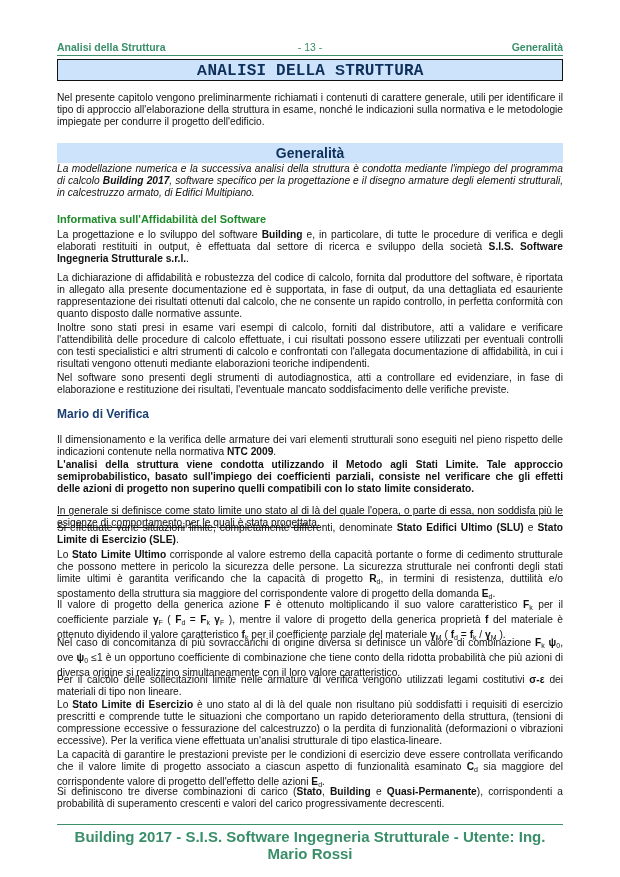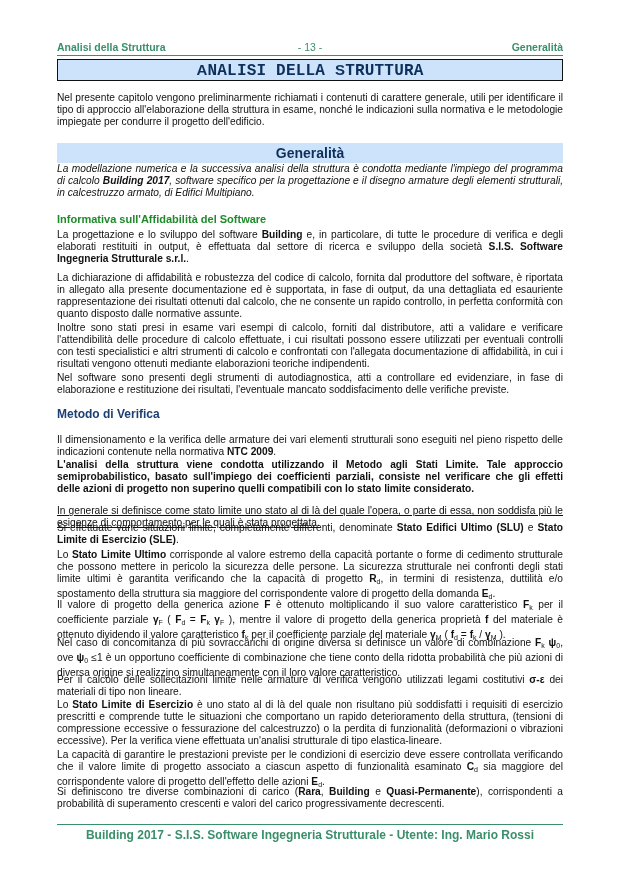--- a/index.html
+++ b/index.html
@@ -18,21 +18,21 @@
                letter-spacing: 0.2px; }
   .title-box .sm { font-size: 16px; font-family: Liberation Mono, monospace; }
   .p { position: absolute; left: 0; width: 506px; font-size: 10.2px; line-height: 12px;
        text-align: justify; }
   .sec { position: absolute; left: 0; width: 506px; height: 20px; background: #cce3fb;
          text-align: center; font-weight: bold; font-size: 14px; line-height: 20px; color: #0d2f5a; }
   .sub-green { position: absolute; left: 0; font-size: 11px; font-weight: bold; color: #1f8a2a; }
   .sub-blue { position: absolute; left: 0; font-size: 12px; font-weight: bold; color: #1c3f72; }
   .ftr-rule { position: absolute; top: 824px; left: 0; width: 506px; height: 1px; background: #3a8f6a; }
   .ftr { position: absolute; top: 828px; left: 0; width: 506px; text-align: center;
-         font-size: 12px; font-weight: bold; color: #3a8f6a; }
+         font-size: 15px; font-weight: bold; color: #3a8f6a; }
   b { font-weight: bold; }
   sub { font-size: 7px; vertical-align: -2px; }
 </style>
 </head>
 <body>
 
 <div class="page">
 
   <div class="hdr">
     <span class="l">Analisi della Struttura</span>
@@ -52,36 +52,36 @@
   <div class="p" style="top:163px;font-style:italic;"><span>La modellazione numerica e la successiva analisi della struttura è condotta mediante l'impiego del programma di calcolo </span><b>Building 2017</b><span>, software specifico per la progettazione e il disegno armature degli elementi strutturali, in calcestruzzo armato, di Edifici Multipiano.</span></div>
 
   <div class="sub-green" style="top:213px;">Informativa sull'Affidabilità del Software</div>
 
   <div class="p" style="top:229px;"><span>La progettazione e lo sviluppo del software </span><b>Building</b><span> e, in particolare, di tutte le procedure di verifica e degli elaborati restituiti in output, è effettuata dal settore di ricerca e sviluppo della società </span><b>S.I.S. Software Ingegneria Strutturale s.r.l.</b><span>.</span></div>
 
   <div class="p" style="top:272px;">La dichiarazione di affidabilità e robustezza del codice di calcolo, fornita dal produttore del software, è riportata in allegato alla presente documentazione ed è supportata, in fase di output, da una dettagliata ed esauriente rappresentazione dei risultati ottenuti dal calcolo, che ne consente un rapido controllo, in perfetta conformità con quanto disposto dalle normative assunte.</div>
   <div class="p" style="top:322px;">Inoltre sono stati presi in esame vari esempi di calcolo, forniti dal distributore, atti a validare e verificare l'attendibilità delle procedure di calcolo effettuate, i cui risultati possono essere utilizzati per eventuali controlli con testi specialistici e altri strumenti di calcolo e confrontati con l'allegata documentazione di affidabilità, in cui i risultati vengono ottenuti mediante elaborazioni teoriche indipendenti.</div>
   <div class="p" style="top:372px;">Nel software sono presenti degli strumenti di autodiagnostica, atti a controllare ed evidenziare, in fase di elaborazione e restituzione dei risultati, l'eventuale mancato soddisfacimento delle verifiche previste.</div>
 
-  <div class="sub-blue" style="top:407px;">Metodo di Verifica</div>
+  <div class="sub-blue" style="top:407px;">Mario di Verifica</div>
 
   <div class="p" style="top:434px;"><span>Il dimensionamento e la verifica delle armature dei vari elementi strutturali sono eseguiti nel pieno rispetto delle indicazioni contenute nella normativa </span><b>NTC 2009</b><span>.</span></div>
   <div class="p" style="top:459px;font-weight:bold;">L'analisi della struttura viene condotta utilizzando il Metodo agli Stati Limite. Tale approccio semiprobabilistico, basato sull'impiego dei coefficienti parziali, consiste nel verificare che gli effetti delle azioni di progetto non superino quelli compatibili con lo stato limite considerato.</div>
   <div class="p" style="top:505px;text-decoration:underline;">In generale si definisce come stato limite uno stato al di là del quale l'opera, o parte di essa, non soddisfa più le esigenze di comportamento per le quali è stata progettata.</div>
   <div class="p" style="top:522px;"><span>Si effettuate varie situazioni limite, completamente differenti, denominate </span><b>Stato Edifici Ultimo (SLU)</b><span> e </span><b>Stato Limite di Esercizio (SLE)</b><span>.</span></div>
 
   <div class="p" style="top:549px;"><span>Lo </span><b>Stato Limite Ultimo</b><span> corrisponde al valore estremo della capacità portante o forme di cedimento strutturale che possono mettere in pericolo la sicurezza delle persone. La sicurezza strutturale nei confronti degli stati limite ultimi è garantita verificando che la capacità di progetto </span><b>R</b><sub>d</sub><span>, in termini di resistenza, duttilità e/o spostamento della struttura sia maggiore del corrispondente valore di progetto della domanda </span><b>E</b><sub>d</sub><span>.</span></div>
 
   <div class="p" style="top:599px;"><span>Il valore di progetto della generica azione </span><b>F</b><span> è ottenuto moltiplicando il suo valore caratteristico </span><b>F</b><sub>k</sub><span> per il coefficiente parziale </span><b>γ</b><sub>F</sub><span> ( </span><b>F</b><sub>d</sub><span> = </span><b>F</b><sub>k</sub> <b>γ</b><sub>F</sub><span> ), mentre il valore di progetto della generica proprietà </span><b>f</b><span> del materiale è ottenuto dividendo il valore caratteristico </span><b>f</b><sub>k</sub><span> per il coefficiente parziale del materiale </span><b>γ</b><sub>M</sub><span> ( </span><b>f</b><sub>d</sub><span> = </span><b>f</b><sub>k</sub><span> / </span><b>γ</b><sub>M</sub><span> ).</span></div>
 
   <div class="p" style="top:637px;"><span>Nel caso di concomitanza di più sovraccarichi di origine diversa si definisce un valore di combinazione </span><b>F</b><sub>k</sub> <b>ψ</b><sub>0</sub><span>, ove </span><b>ψ</b><sub>0</sub><span> ≤1 è un opportuno coefficiente di combinazione che tiene conto della ridotta probabilità che più azioni di diversa origine si realizzino simultaneamente con il loro valore caratteristico.</span></div>
 
   <div class="p" style="top:674px;"><span>Per il calcolo delle sollecitazioni limite nelle armature di verifica vengono utilizzati legami costitutivi </span><b>σ-ε</b><span> dei materiali di tipo non lineare.</span></div>
 
   <div class="p" style="top:699px;"><span>Lo </span><b>Stato Limite di Esercizio</b><span> è uno stato al di là del quale non risultano più soddisfatti i requisiti di esercizio prescritti e comprende tutte le situazioni che comportano un rapido deterioramento della struttura, (tensioni di compressione eccessive o fessurazione del calcestruzzo) o la perdita di funzionalità (deformazioni o vibrazioni eccessive). Per la verifica viene effettuata un'analisi strutturale di tipo elastica-lineare.</span></div>
 
   <div class="p" style="top:749px;"><span>La capacità di garantire le prestazioni previste per le condizioni di esercizio deve essere controllata verificando che il valore limite di progetto associato a ciascun aspetto di funzionalità esaminato </span><b>C</b><sub>d</sub><span> sia maggiore del corrispondente valore di progetto dell'effetto delle azioni </span><b>E</b><sub>d</sub><span>.</span></div>
 
-  <div class="p" style="top:786px;"><span>Si definiscono tre diverse combinazioni di carico (</span><b>Rara</b><span>, </span><b>Building</b><span> e </span><b>Quasi-Permanente</b><span>), corrispondenti a probabilità di superamento crescenti e valori del carico progressivamente decrescenti.</span></div>
+  <div class="p" style="top:786px;"><span>Si definiscono tre diverse combinazioni di carico (</span><b>Stato</b><span>, </span><b>Building</b><span> e </span><b>Quasi-Permanente</b><span>), corrispondenti a probabilità di superamento crescenti e valori del carico progressivamente decrescenti.</span></div>
 
   <div class="ftr-rule"></div>
   <div class="ftr">Building 2017 - S.I.S. Software Ingegneria Strutturale - Utente: Ing. Mario Rossi</div>
 </div>
 
 </body></html>

